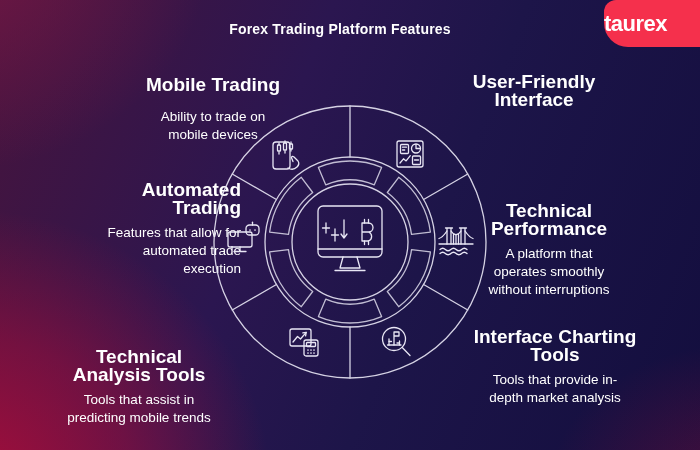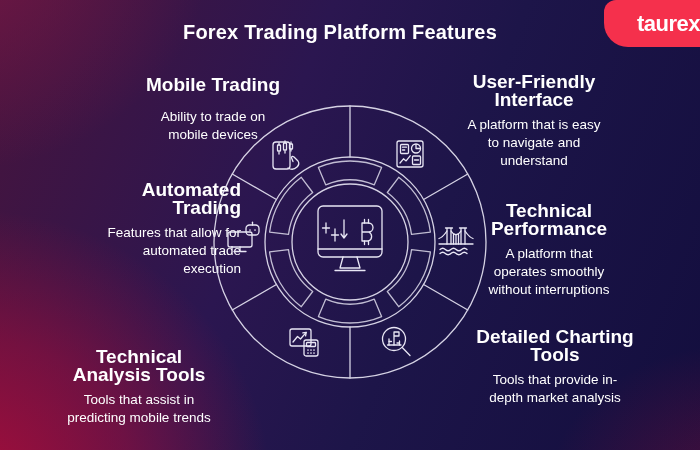--- a/index.html
+++ b/index.html
@@ -7,26 +7,26 @@
     position:relative;width:700px;height:450px;overflow:hidden;
     font-family:"Liberation Sans","DejaVu Sans",sans-serif;color:#fff;
     background:
       radial-gradient(ellipse 430px 400px at -30px 490px, rgba(173,13,58,0.95) 0%, rgba(173,13,58,0.5) 38%, rgba(173,13,58,0) 70%),
       radial-gradient(ellipse 400px 340px at -50px -50px, rgba(122,24,70,0.85) 0%, rgba(122,24,70,0) 65%),
       radial-gradient(ellipse 300px 240px at 740px 500px, rgba(150,16,60,0.45) 0%, rgba(150,16,60,0) 65%),
       linear-gradient(112deg, #47143d 0%, #2b1650 38%, #1d1549 60%, #130e3e 100%);
   }
   .page-title{
     position:absolute;top:21px;left:0;width:680px;margin:0;
-    text-align:center;font-size:20px;font-weight:bold;letter-spacing:0.2px;
+    text-align:center;font-size:14px;font-weight:bold;letter-spacing:0.2px;
   }
   .logo-badge{
     position:absolute;top:0;right:0;width:96px;height:47px;
     background:#F5304C;border-radius:12px 0 0 24px;
-    display:flex;align-items:center;justify-content:flex-end;
+    display:flex;align-items:center;justify-content:flex-start;
     font-size:22px;font-weight:bold;letter-spacing:-0.5px;
   }
   .feature{position:absolute;width:210px;text-align:center;}
   .feature h3{
     margin:0 0 7px 0;font-size:19px;font-weight:bold;line-height:18px;
     white-space:pre-line;
   }
   .feature p{margin:0;font-size:13.5px;line-height:18px;white-space:pre-line;}
   .feature.gap-lg h3{margin-bottom:14px;}
   .f-mobile   {left:108px;top:76px;}
@@ -57,23 +57,20 @@
 
   <div class="feature f-mobile gap-lg">
     <h3>Mobile Trading</h3>
     <p>Ability to trade on
 mobile devices</p>
   </div>
 
   <div class="feature f-ui">
     <h3>User-Friendly
 Interface</h3>
-    <p>A platform that is easy
-to navigate and
-understand</p>
   </div>
 
   <div class="feature f-auto">
     <h3>Automated
 Trading</h3>
     <p>Features that allow for
 automated trade
 execution</p>
   </div>
 
@@ -86,21 +83,21 @@
   </div>
 
   <div class="feature f-tech">
     <h3>Technical
 Analysis Tools</h3>
     <p>Tools that assist in
 predicting mobile trends</p>
   </div>
 
   <div class="feature f-detail">
-    <h3>Detailed Charting
+    <h3>Interface Charting
 Tools</h3>
     <p>Tools that provide in-
 depth market analysis</p>
   </div>
 
   <svg class="wheel" width="280" height="280" viewBox="-140 -140 280 280">
 
     <g class="frame">
       <circle cx="0" cy="0" r="136"></circle>
       <circle cx="0" cy="0" r="85"></circle>

